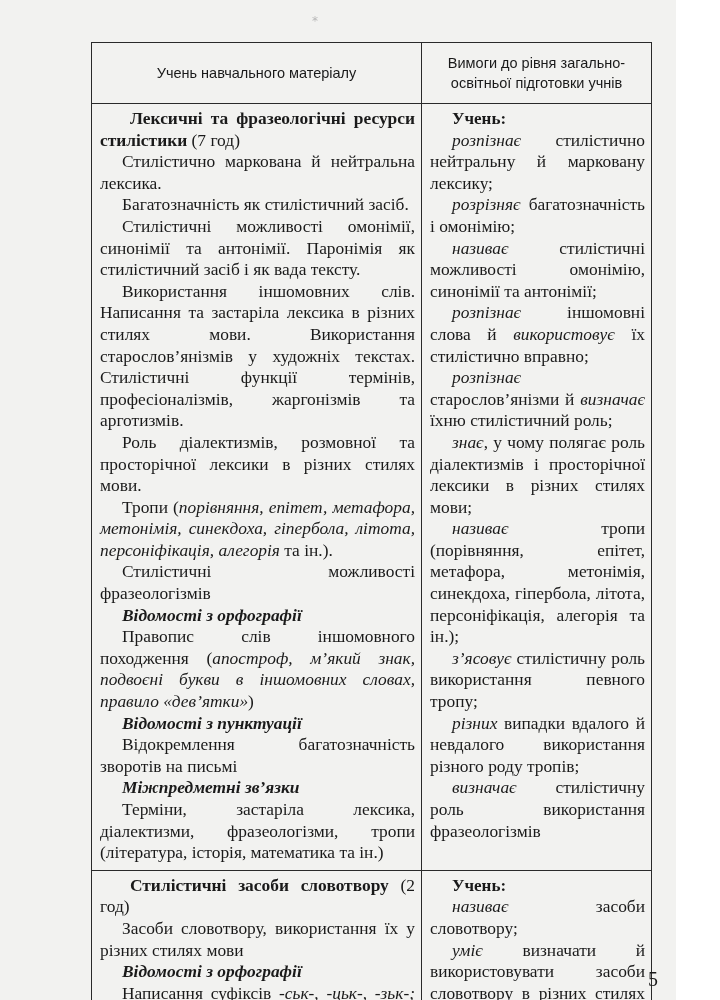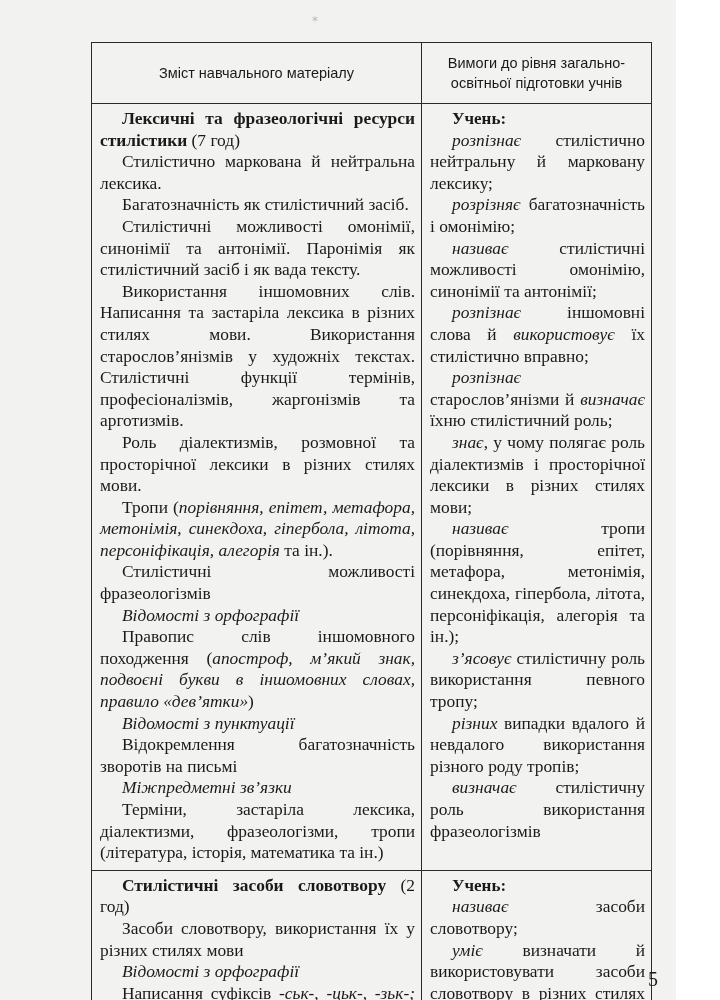--- a/index.html
+++ b/index.html
@@ -27,40 +27,40 @@
     height: 52px; padding: 4px 6px; vertical-align: middle !important; text-align: center;
   }
   td.left { padding: 4px 6px 6px 8px; height: 598px; }
   td.right { padding: 4px 6px 6px 8px; }
   tr.row2 td.left { height: 226px; }
   .para {
     font-family: "Liberation Serif", "DejaVu Serif", serif;
     font-size: 17.4px; line-height: 21.6px; text-align: justify;
     text-indent: 22px; margin: 0;
   }
-  .b { font-weight: bold; }
+  .b { font-weight: bold; margin-left: 8px; }
   .i { font-style: italic; }
-  .sub { font-weight: normal; font-style: italic; text-indent: 22px; font-size: 17.4px; line-height: 21.6px; margin: 0; font-family: "Liberation Serif", serif; }
+  .sub { font-weight: bold; font-style: italic; text-indent: 22px; font-size: 17.4px; line-height: 21.6px; margin: 0; font-family: "Liberation Serif", serif; }
   .pupil { font-weight: bold; font-size: 17px; line-height: 21.6px; margin: 0 0 0 22px; font-family: "Liberation Serif", serif; }
   .page-number { position: absolute; left: 648px; top: 968px; font-size: 20px; font-family: "Liberation Serif", serif; }
 </style>
 </head>
 <body>
 
 <div class="white-edge"></div>
 <div class="ghost-mark">*</div>
 
 <table class="curriculum">
   <colgroup>
       <col class="c1">
       <col class="c2">
     </colgroup>
   <thead>
     <tr>
-      <th>Зміст навчального матеріалу</th>
+      <th>Учень навчального матеріалу</th>
       <th>Вимоги до рівня загально-освітньої підготовки учнів</th>
     </tr>
   </thead>
   <tbody>
     <tr class="row1">
       <td class="left">
         <p class="para"><span class="b">Лексичні та фразеологічні ресурси стилістики</span> <span>(7 год)</span></p>
         <p class="para">Стилістично маркована й нейтральна лексика.</p>
         <p class="para">Багатозначність як стилістичний засіб.</p>
         <p class="para">Стилістичні можливості омонімії, синонімії та антонімії. Паронімія як стилістичний засіб і як вада тексту.</p>

